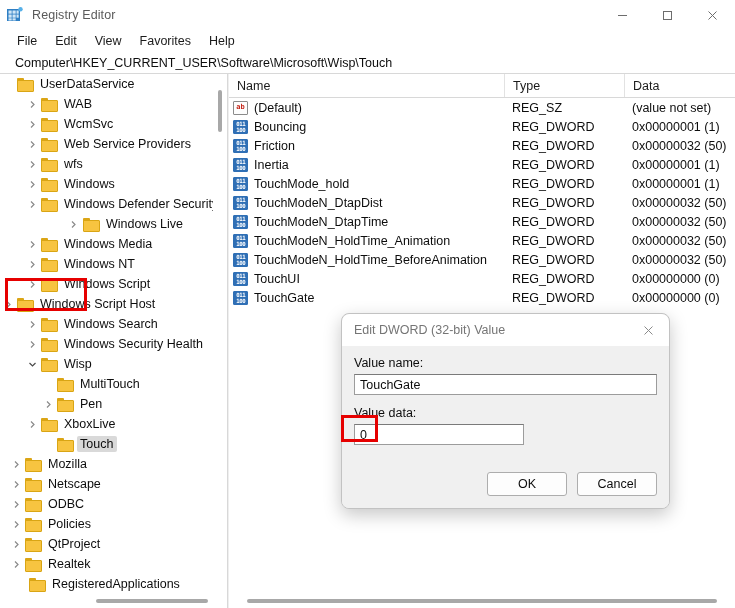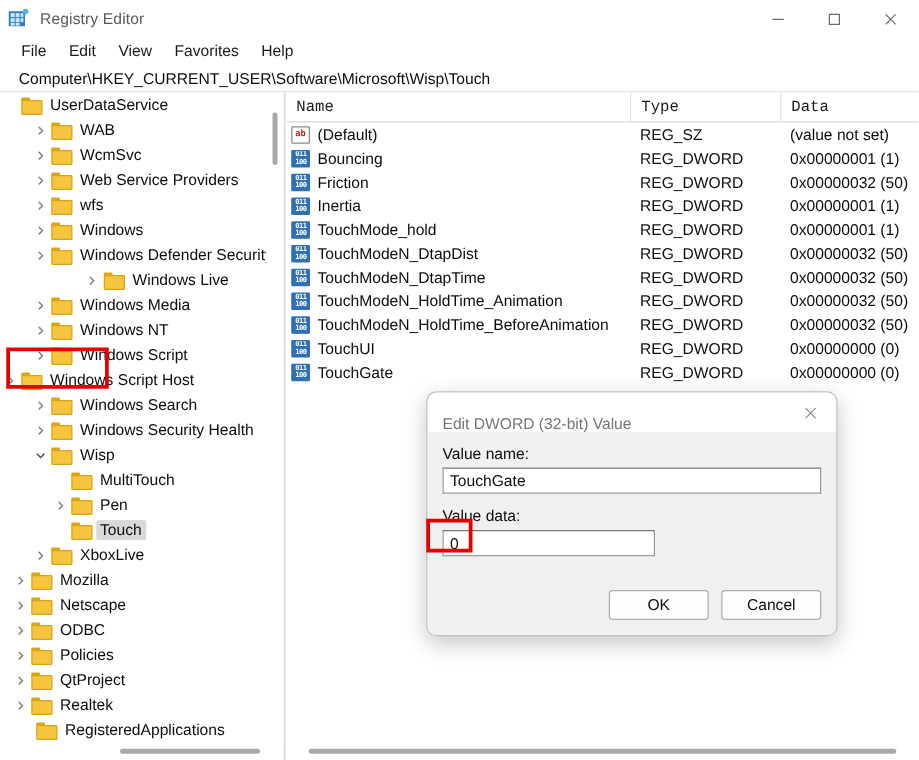--- a/index.html
+++ b/index.html
@@ -167,21 +167,20 @@
   }
 
   
   .lv-header {
     height: 24px;
     display: flex;
     border-bottom: 1px solid #d8d8d8;
     background: #ffffff;
     font-size: 12.5px;
     color: #1b1b1b;
-    font-family: Liberation Mono, monospace;
   }
   .lv-th {
     display: flex; align-items: center;
     padding-left: 8px;
     position: relative;
   }
   .lv-th + .lv-th { border-left: 1px solid #e2e2e2; }
   .lv-body {
     position: absolute;
     left: 0; top: 24px; right: 0; bottom: 14px;
@@ -239,21 +238,21 @@
     background: #f0f0f0;
     border: 1px solid #c2c2c2;
     border-radius: 8px;
     box-shadow: 0 6px 18px rgba(0,0,0,.22);
     z-index: 40;
     overflow: hidden;
     display: flex; flex-direction: column;
   }
   .dlg-title {
     height: 32px; flex: 0 0 32px;
-    display: flex; align-items: flex-end;
+    display: flex; align-items: center;
     background: #ffffff;
     padding-left: 12px;
     font-size: 12.5px;
     color: #757575;
     position: relative;
     border-radius: 8px 8px 0 0;
   }
   .dlg-close {
     position: absolute; right: 0; top: 0;
     width: 42px; height: 32px;
@@ -537,33 +536,33 @@
           </div>
           <div class="tree-row" style="padding-left: 40px;">
             <span class="chev">
               <svg width="9" height="9" viewBox="0 0 9 9">
                 <polyline points="3,1.5 6,4.5 3,7.5" fill="none" stroke="#8a8a8a" stroke-width="1.2"></polyline>
               </svg>
             </span>
             <span class="folder"></span>
             <span class="lbl">Pen</span>
           </div>
+          <div class="tree-row" style="padding-left: 24px;">
+            <span class="chev">
+              <svg width="9" height="9" viewBox="0 0 9 9">
+                <polyline points="3,1.5 6,4.5 3,7.5" fill="none" stroke="#8a8a8a" stroke-width="1.2"></polyline>
+              </svg>
+            </span>
+            <span class="folder"></span>
+            <span class="lbl">XboxLive</span>
+          </div>
           <div class="tree-row selected" style="padding-left: 40px;">
             <span class="chev empty">&nbsp;</span>
             <span class="folder"></span>
             <span class="lbl">Touch</span>
-          </div>
-          <div class="tree-row" style="padding-left: 24px;">
-            <span class="chev">
-              <svg width="9" height="9" viewBox="0 0 9 9">
-                <polyline points="3,1.5 6,4.5 3,7.5" fill="none" stroke="#8a8a8a" stroke-width="1.2"></polyline>
-              </svg>
-            </span>
-            <span class="folder"></span>
-            <span class="lbl">XboxLive</span>
           </div>
           <div class="tree-row" style="padding-left: 8px;">
             <span class="chev">
               <svg width="9" height="9" viewBox="0 0 9 9">
                 <polyline points="3,1.5 6,4.5 3,7.5" fill="none" stroke="#8a8a8a" stroke-width="1.2"></polyline>
               </svg>
             </span>
             <span class="folder"></span>
             <span class="lbl">Mozilla</span>
           </div>

